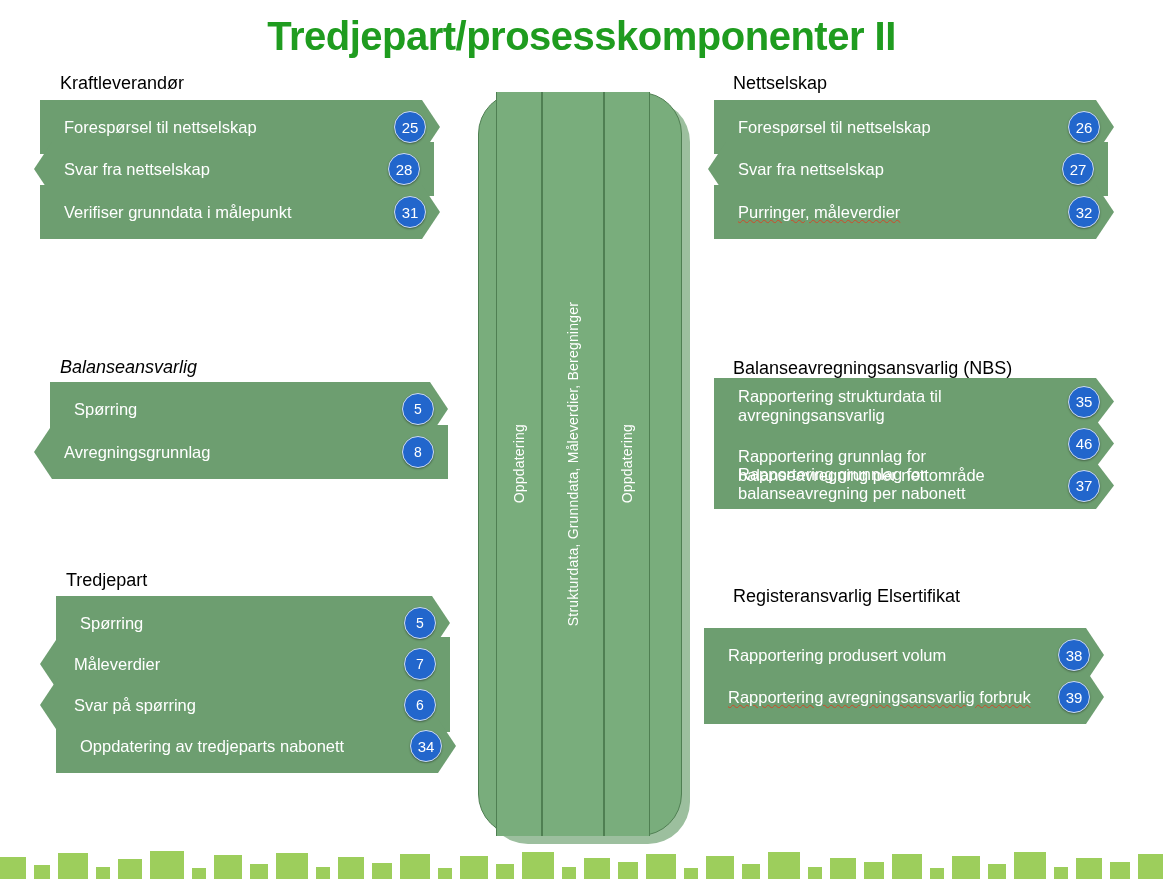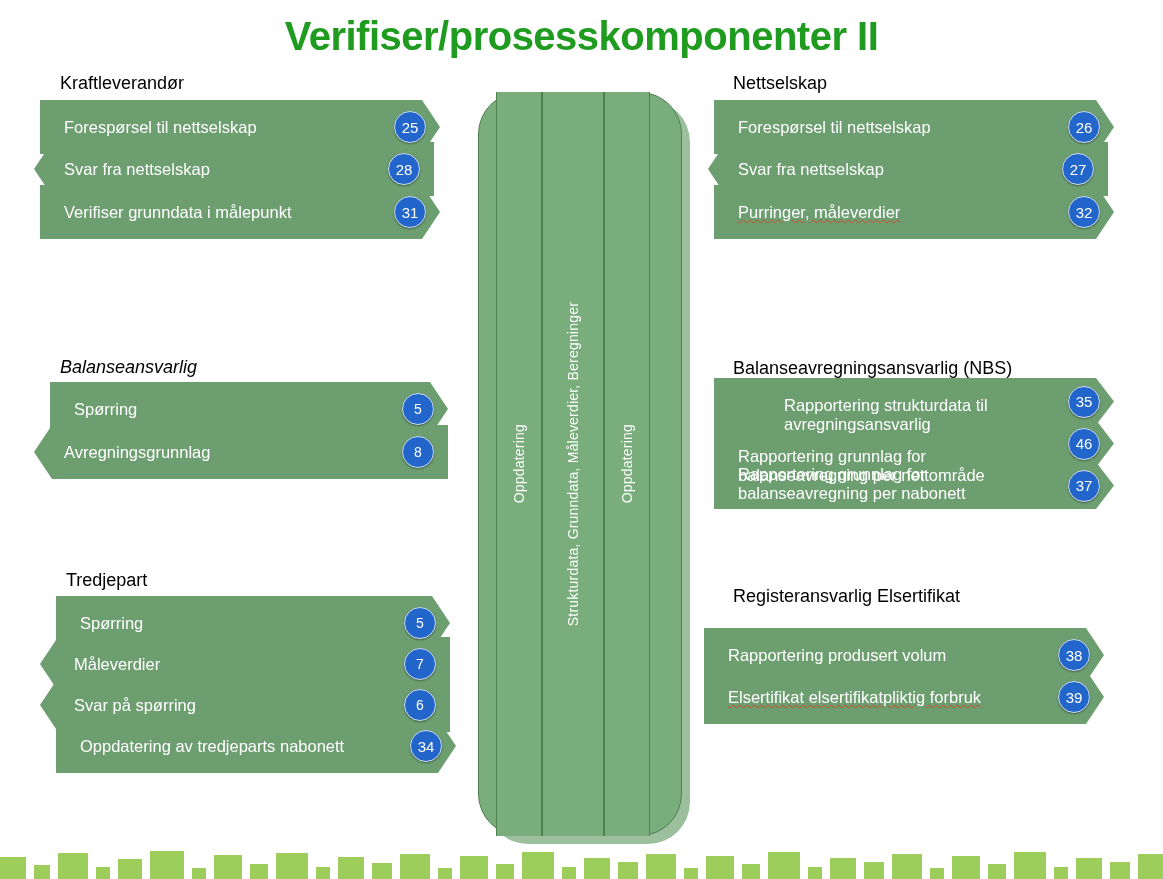--- a/index.html
+++ b/index.html
@@ -167,21 +167,21 @@
     bottom: 0;
     background: #8cc63f;
     opacity: 0.85;
   }
 </style>
 </head>
 <body>
 
 <div class="slide">
 
-  <div class="title">Verifiser/prosesskomponenter II</div>
+  <div class="title">Tredjepart/prosesskomponenter II</div>
 
   <div class="group-label" style="left:60px; top:73px;">Kraftleverandør</div>
 
   <div class="bar" style="left:40px; top:100px; width:400px;">
     <div class="bar-shape shape-right"></div>
     <div class="bar-text">Forespørsel til nettselskap</div>
     <div class="badge">25</div>
   </div>
 
   <div class="bar" style="left:34px; top:142px; width:400px;">
@@ -227,21 +227,21 @@
   <div class="bar" style="left:34px; top:425px; width:414px;">
     <div class="bar-shape shape-leftnotch"></div>
     <div class="bar-text" style="left:30px;">Avregningsgrunnlag</div>
     <div class="badge small">8</div>
   </div>
 
   <div class="group-label" style="left:733px; top:358px;">Balanseavregningsansvarlig (NBS)</div>
 
   <div class="bar two-line" style="left:714px; top:378px; width:400px; height:47px;">
     <div class="bar-shape shape-right"></div>
-    <div class="bar-text" style="top:18px;margin-left:46px;">Rapportering strukturdata til avregningsansvarlig</div>
+    <div class="bar-text" style="top:9px;">Rapportering strukturdata til avregningsansvarlig</div>
     <div class="badge">35</div>
   </div>
 
   <div class="bar two-line" style="left:714px; top:420px; width:400px; height:47px;">
     <div class="bar-shape shape-right"></div>
     <div class="bar-text" style="top:3px;margin-top:24px;">Rapportering grunnlag for balanseavregning per nettområde</div>
     <div class="badge">46</div>
   </div>
 
   <div class="bar two-line" style="left:714px; top:462px; width:400px; height:47px;">
@@ -281,21 +281,21 @@
   </div>
 
   <div class="bar" style="left:704px; top:628px; width:400px;">
     <div class="bar-shape shape-right"></div>
     <div class="bar-text">Rapportering produsert volum</div>
     <div class="badge">38</div>
   </div>
 
   <div class="bar" style="left:704px; top:670px; width:400px;">
     <div class="bar-shape shape-right"></div>
-    <div class="bar-text squiggle">Elsertifikat elsertifikatpliktig forbruk</div>
+    <div class="bar-text squiggle">Rapportering avregningsansvarlig forbruk</div>
     <div class="badge">39</div>
   </div>
 
   <div class="center-stack">
     <div class="center-shadow"></div>
     <div class="center-outer"></div>
     <div class="center-col col-1">
       <span>Oppdatering</span>
     </div>
     <div class="center-col col-2">

